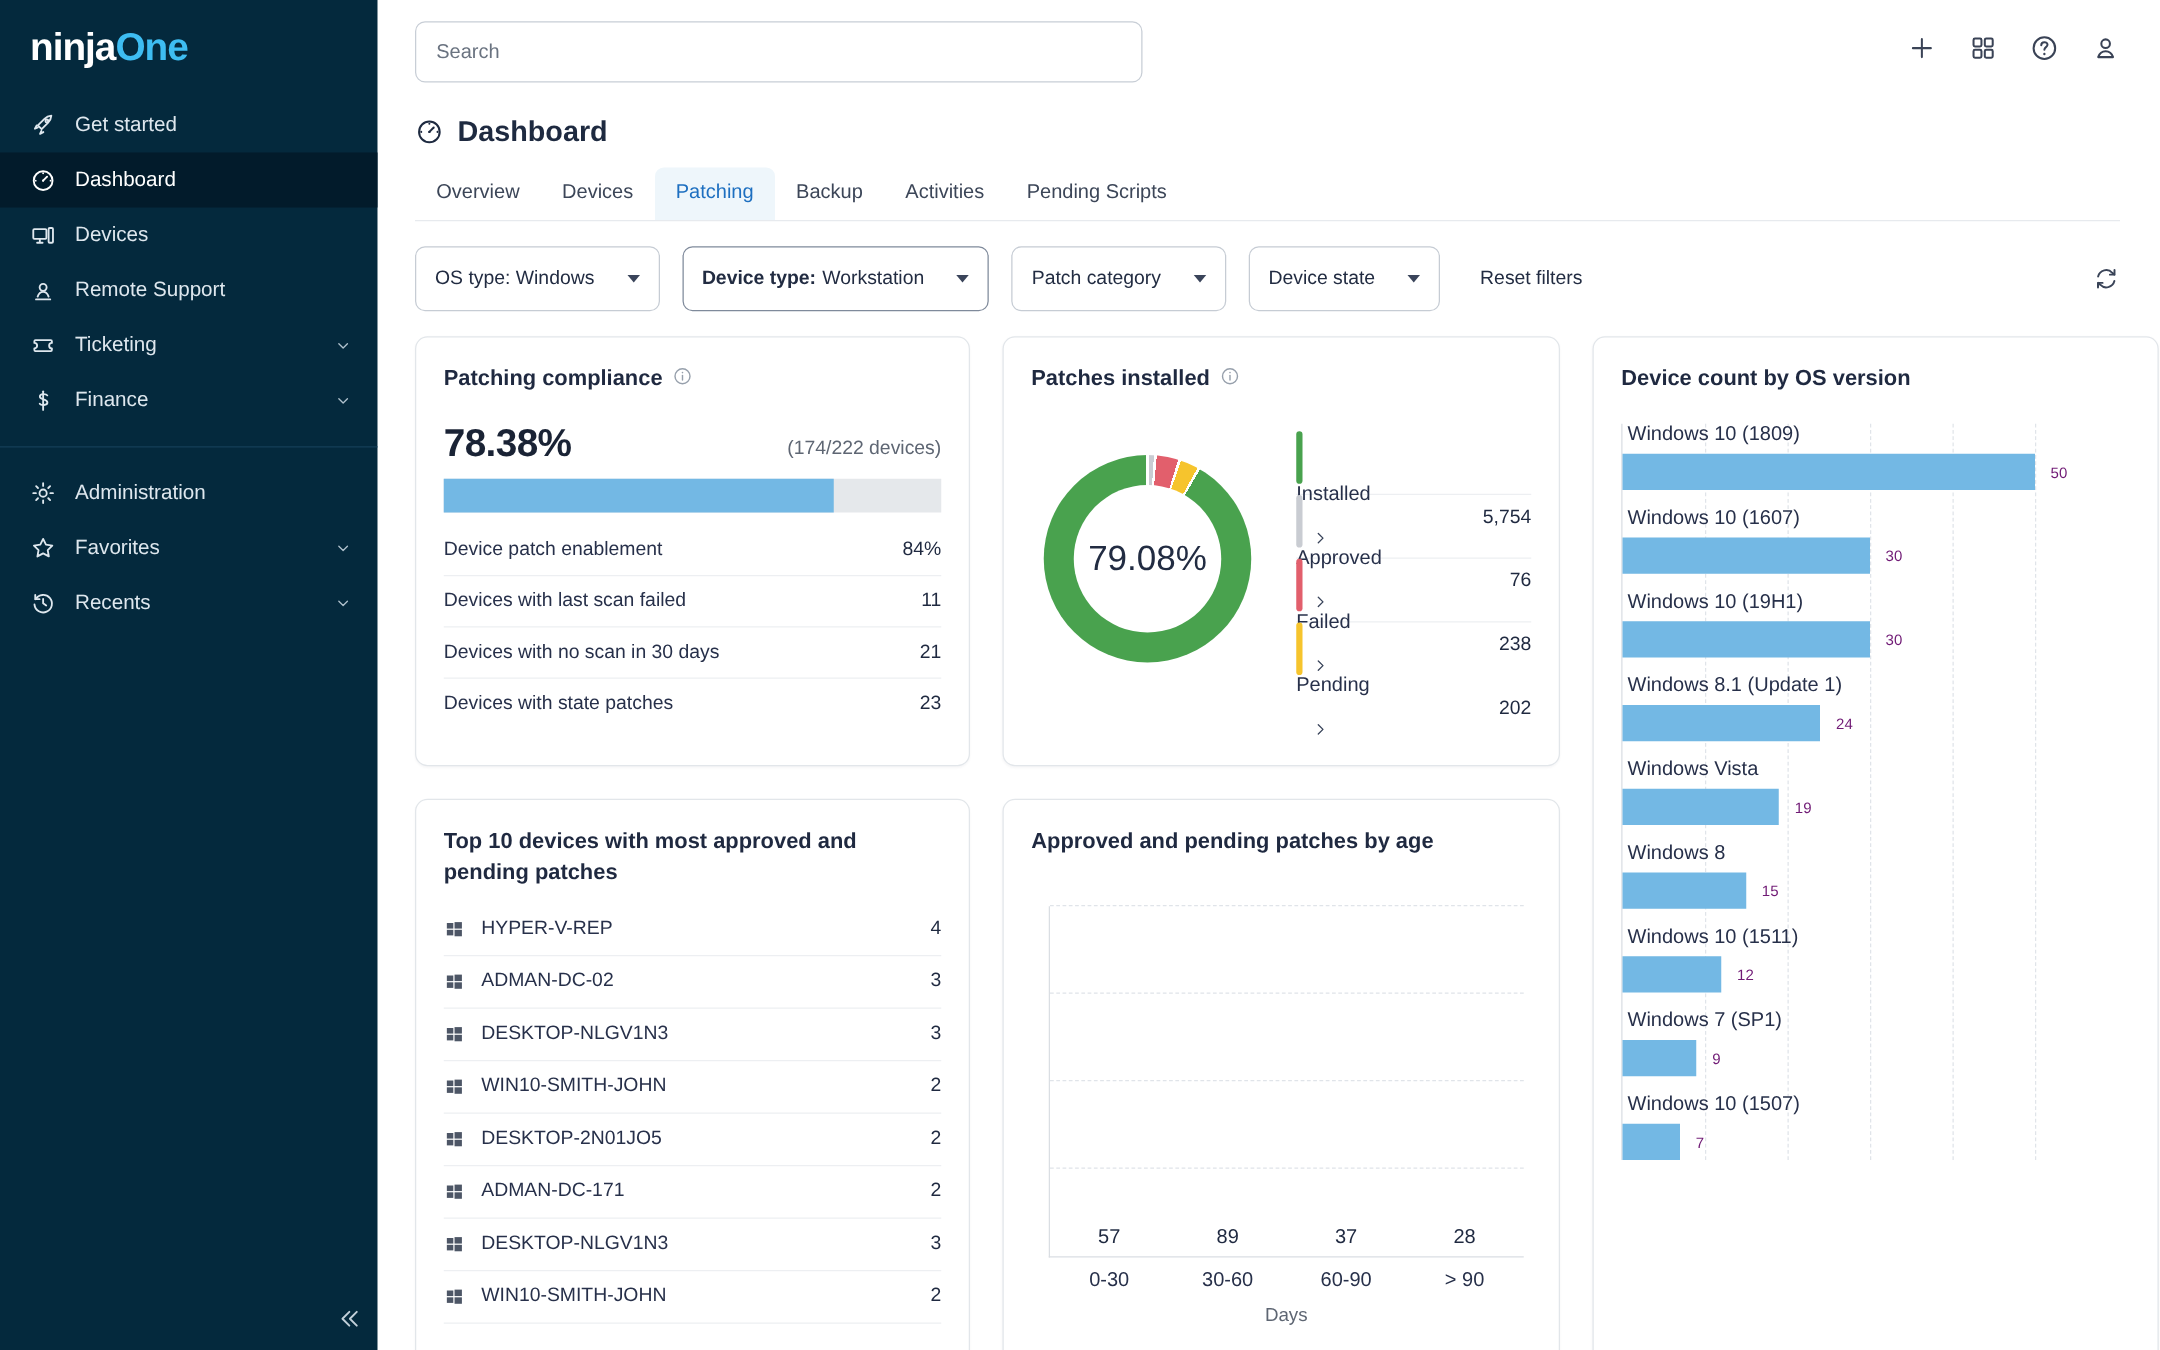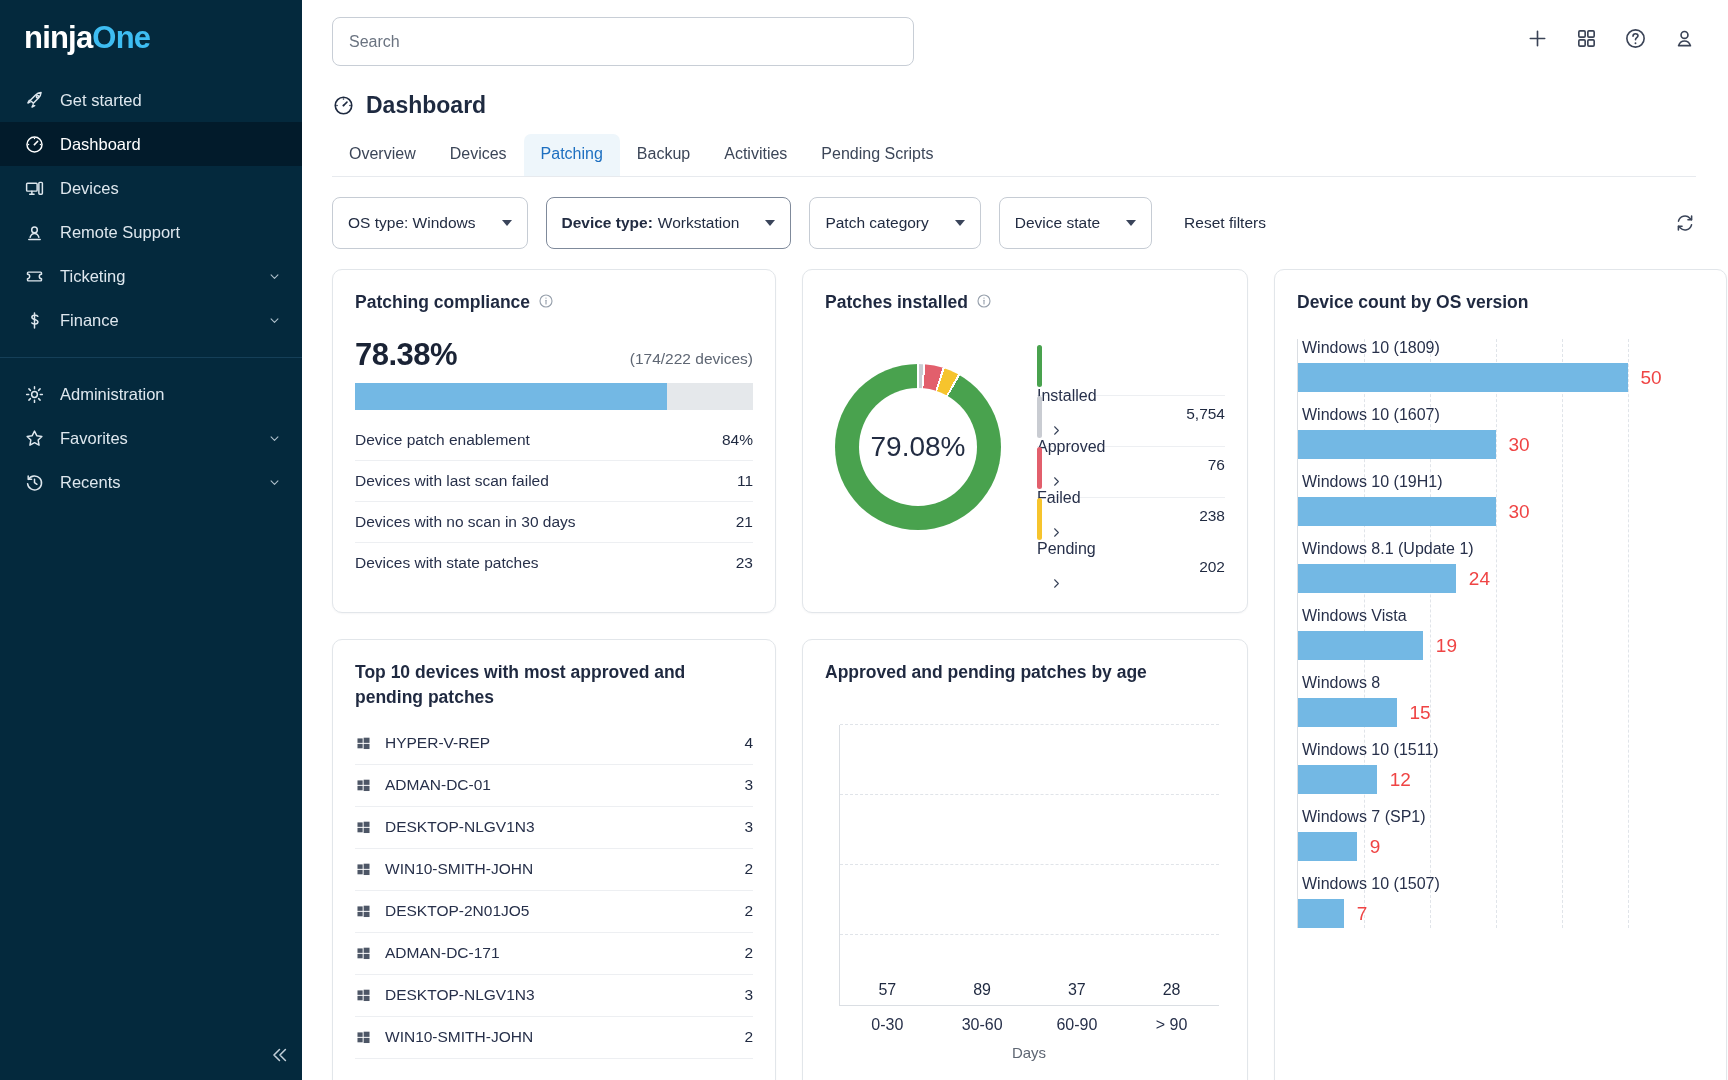--- a/index.html
+++ b/index.html
@@ -87,21 +87,21 @@
   .leg-chev { width:15px; height:15px; color:#39445A; margin-left:12px; flex:none; }
 
   
   .os-chart { margin-top:24px; }
   .os-plot { position:relative; width:calc(100% - 44px); border-left:1px solid #DADEE3; }
   .os-gl { position:absolute; top:0; bottom:0; border-left:1px dashed #E0E4E9; z-index:0; }
   .os-row { position:relative; z-index:1; margin-bottom:14px; }
   .os-label { font-size:16px; color:#27304A; margin:0 0 6px 4px; white-space:nowrap; }
   .bar-line { white-space:nowrap; }
   .os-bar { display:inline-block; vertical-align:middle; height:29px; background:#73B8E4; }
-  .os-val { display:inline-block; vertical-align:middle; margin-left:8px; font-size:19px; color:#ef4444; }
+  .os-val { display:inline-block; vertical-align:middle; margin-left:8px; font-size:12px; color:#701a75; }
 
   
   .top-title { max-width:340px; }
   .dev-rows { margin-top:12px; }
   .dev-row { display:flex; align-items:center; height:41px; border-bottom:1px solid #EDEFF2; font-size:15.5px; color:#27304A; }
   .win-ic { width:17px; height:17px; color:#4D5666; margin-right:13px; flex:none; }
   .dev-val { margin-left:auto; color:#1F2940; }
 
   
   .age-chart { margin-top:40px; padding:0 6px 0 14px; }
@@ -555,21 +555,21 @@
               <use href="#i-windows"></use>
             </svg>
             <span>HYPER-V-REP</span>
             <span class="dev-val">4</span>
           </div>
 
           <div class="dev-row">
             <svg class="win-ic">
               <use href="#i-windows"></use>
             </svg>
-            <span>ADMAN-DC-01</span>
+            <span>ADMAN-DC-02</span>
             <span class="dev-val">3</span>
           </div>
 
           <div class="dev-row">
             <svg class="win-ic">
               <use href="#i-windows"></use>
             </svg>
             <span>DESKTOP-NLGV1N3</span>
             <span class="dev-val">3</span>
           </div>

